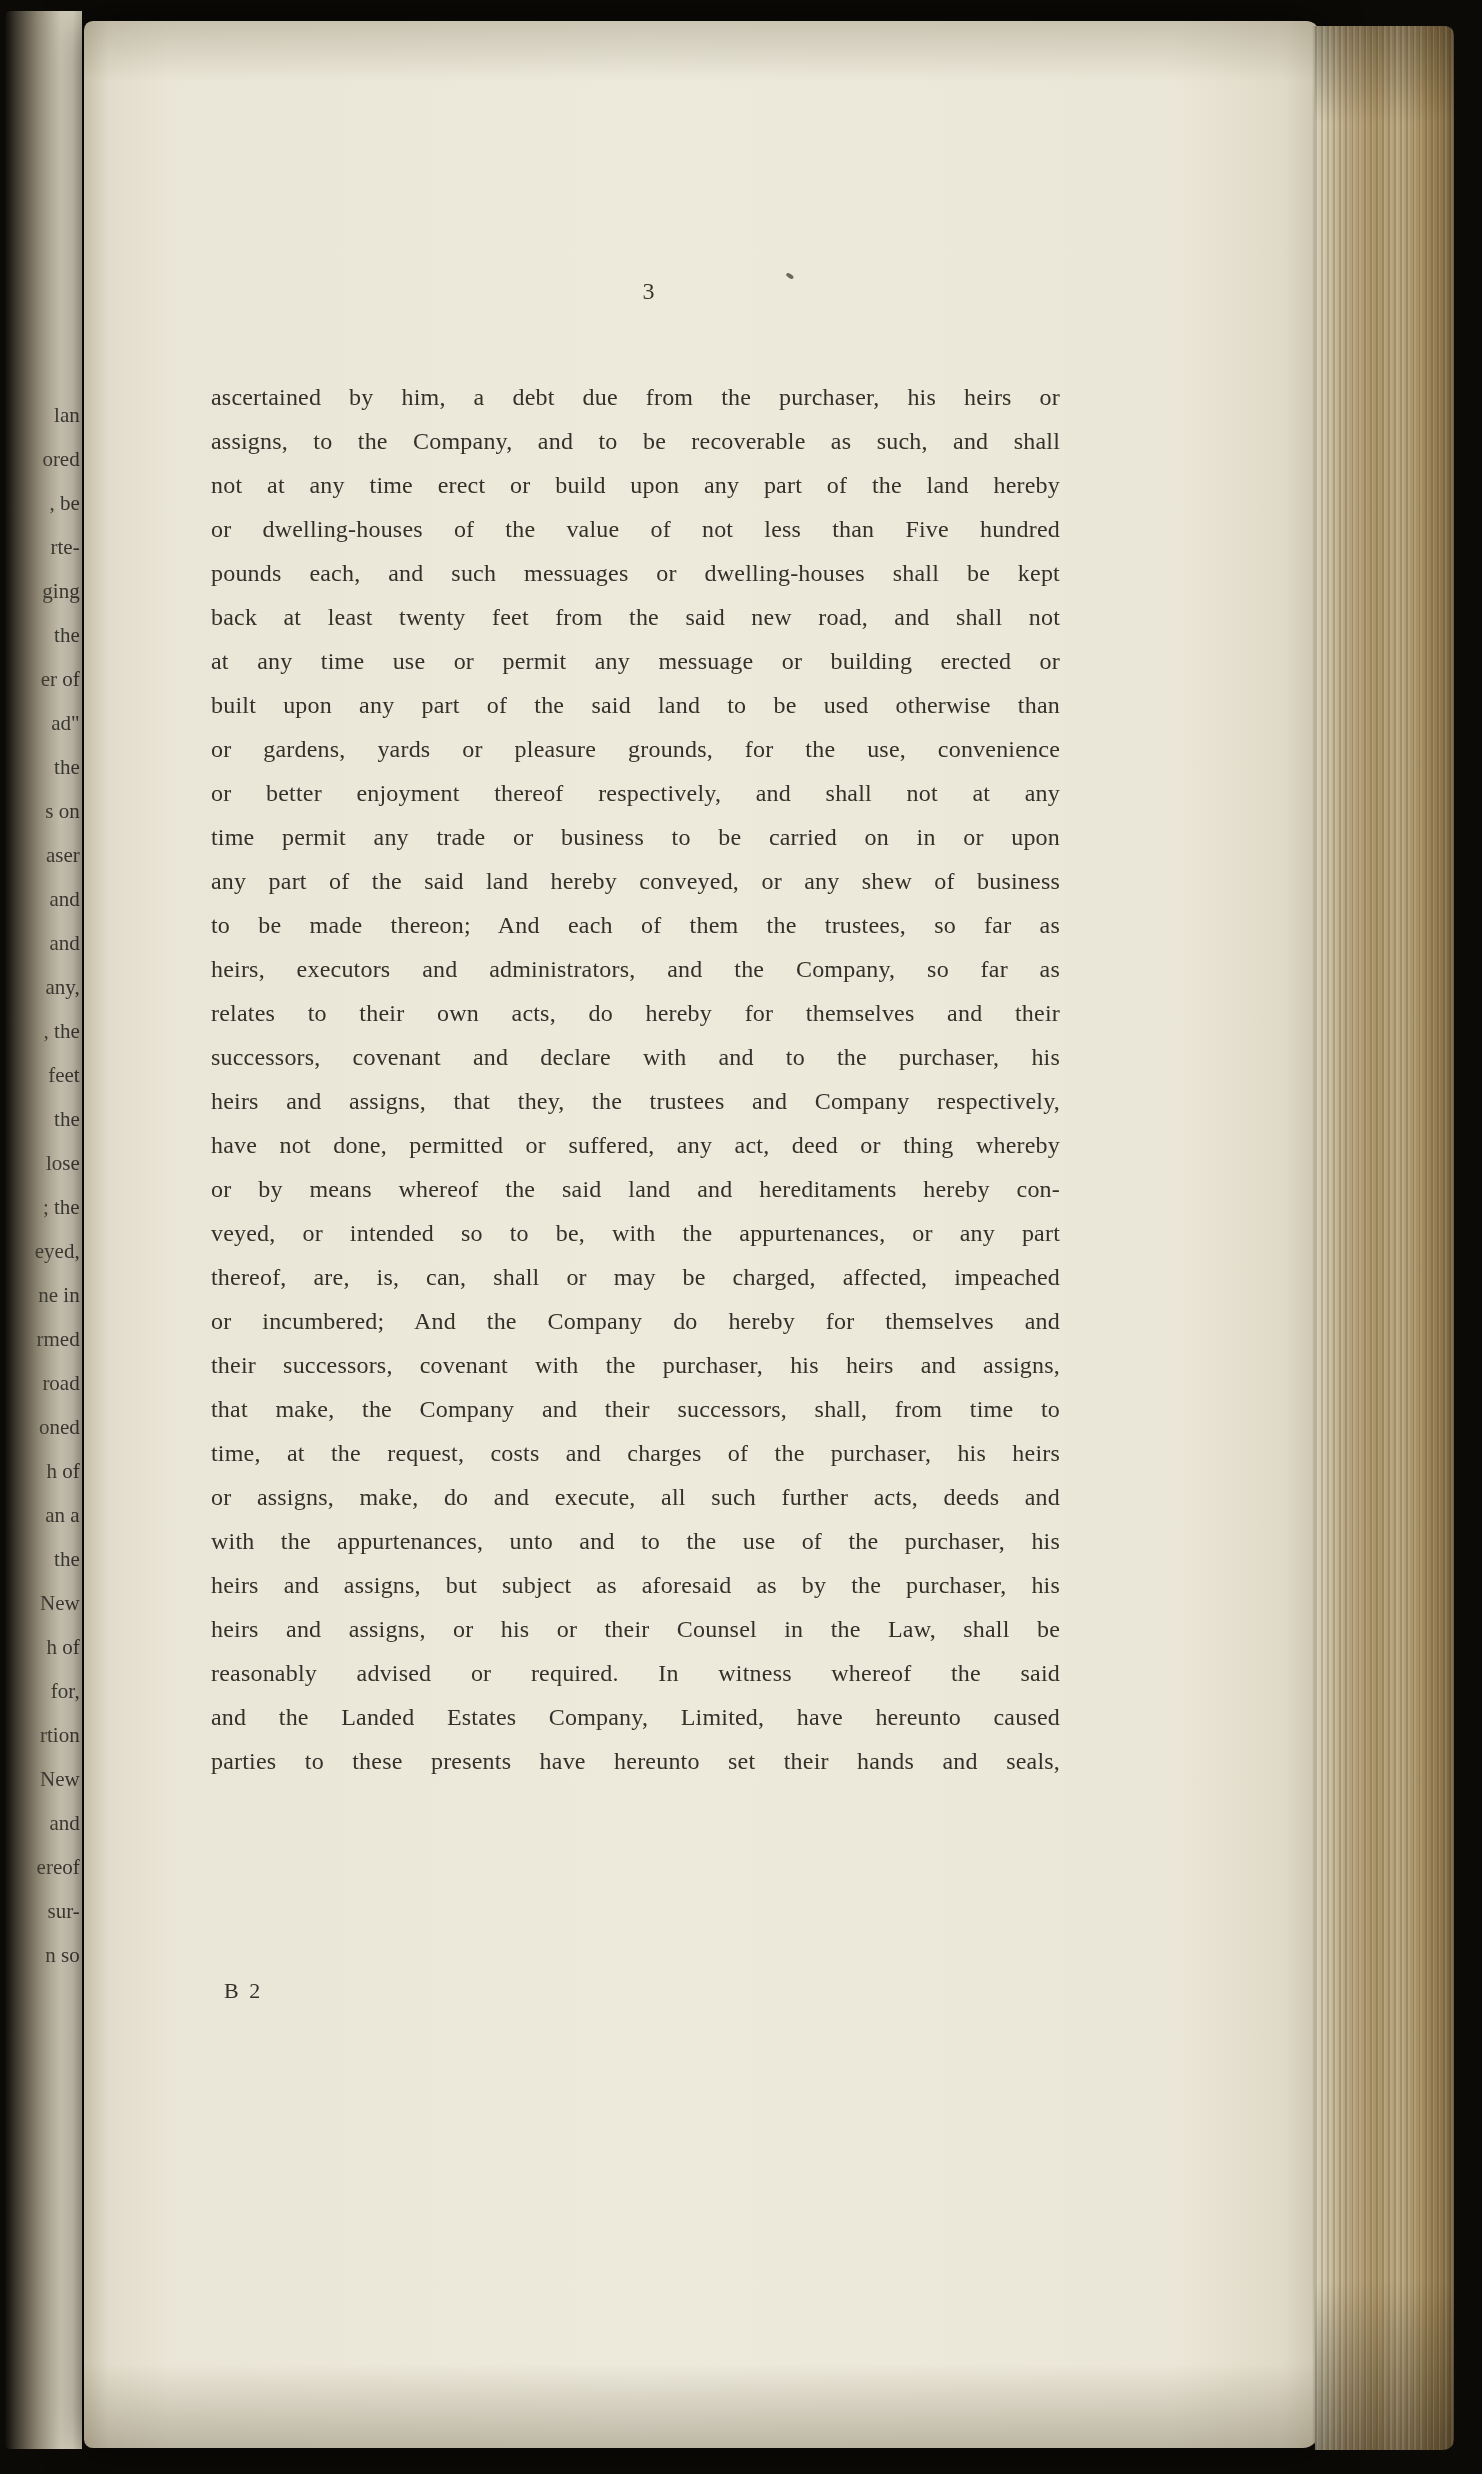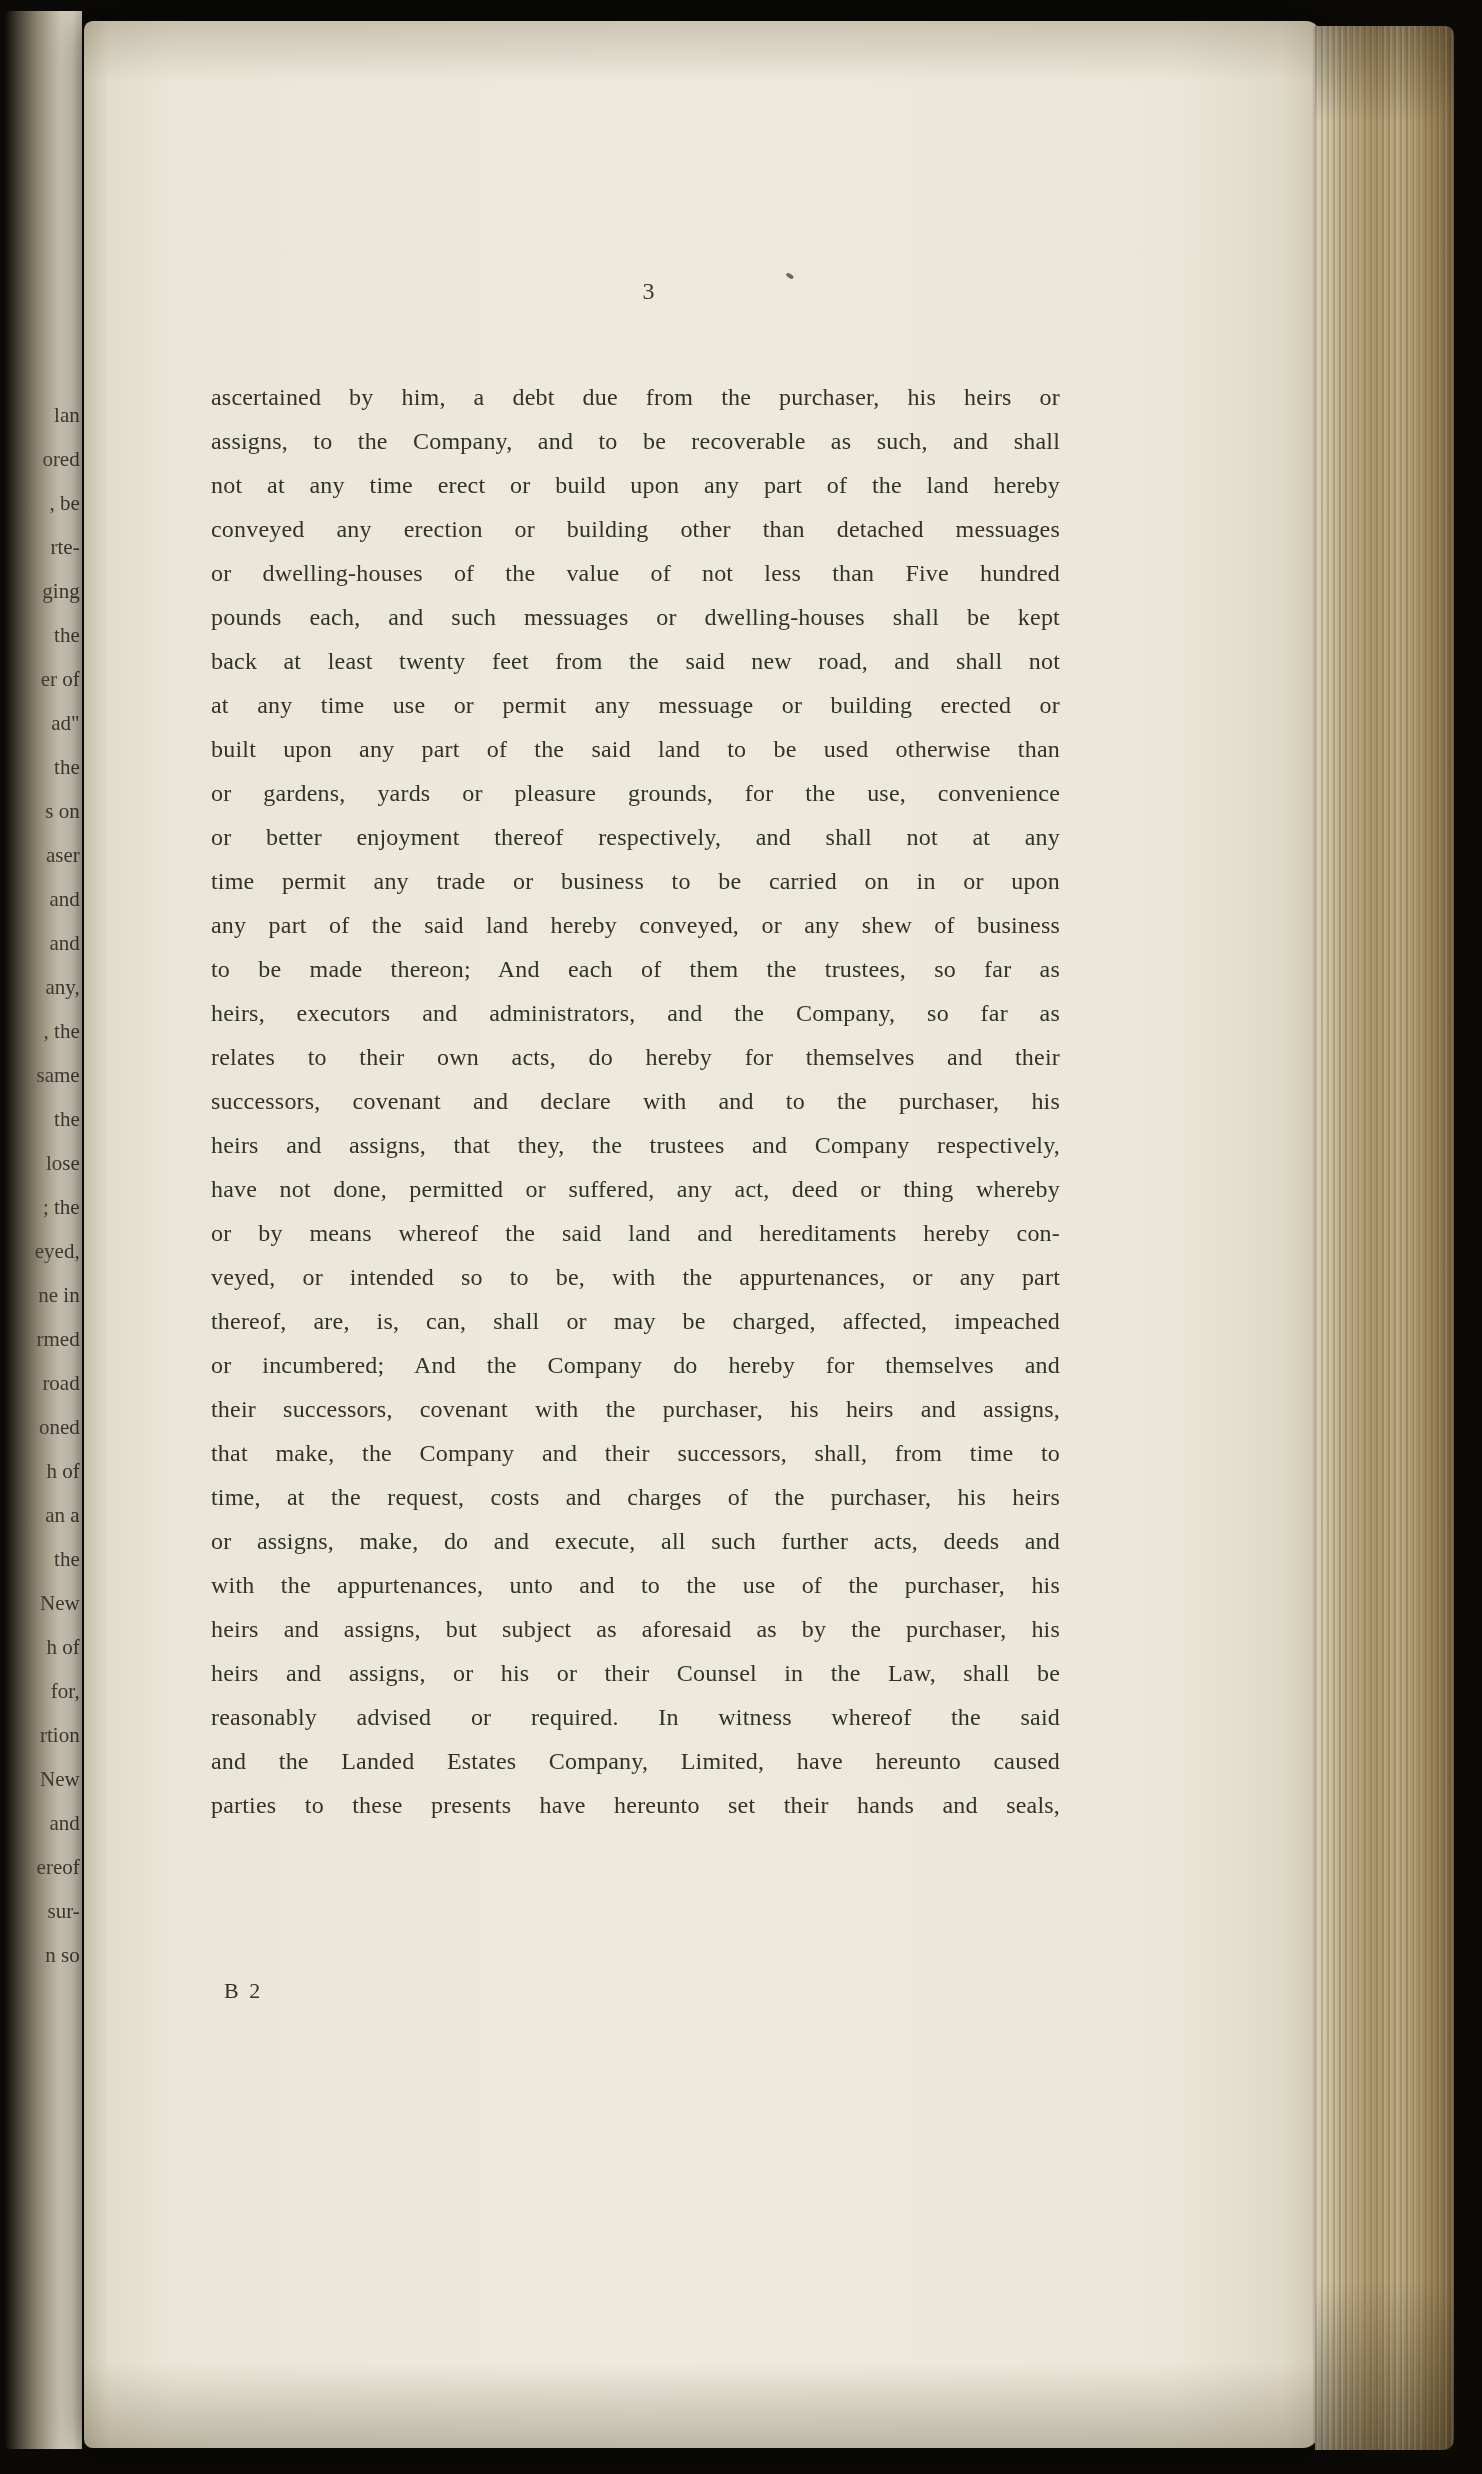--- a/index.html
+++ b/index.html
@@ -80,21 +80,21 @@
         <div class="fragment">the</div>
         <div class="fragment">er of</div>
         <div class="fragment">ad"</div>
         <div class="fragment">the</div>
         <div class="fragment">s on</div>
         <div class="fragment">aser</div>
         <div class="fragment">and</div>
         <div class="fragment">and</div>
         <div class="fragment">any,</div>
         <div class="fragment">, the</div>
-        <div class="fragment">same</div>
+        <div class="fragment">feet</div>
         <div class="fragment">the</div>
         <div class="fragment">lose</div>
         <div class="fragment">; the</div>
         <div class="fragment">eyed,</div>
         <div class="fragment">ne in</div>
         <div class="fragment">rmed</div>
         <div class="fragment">road</div>
         <div class="fragment">oned</div>
         <div class="fragment">h of</div>
         <div class="fragment">an a</div>
@@ -111,21 +111,20 @@
       </div>
   </div>
 
   <div class="main-page">
     <div class="page-number">3</div>
     <div class="speck"></div>
     <div class="text-block">
         <div class="line">ascertained by him, a debt due from the purchaser, his heirs or</div>
         <div class="line">assigns, to the Company, and to be recoverable as such, and shall</div>
         <div class="line">not at any time erect or build upon any part of the land hereby</div>
-        <div class="line">conveyed any erection or building other than detached messuages</div>
         <div class="line">or dwelling-houses of the value of not less than Five hundred</div>
         <div class="line">pounds each, and such messuages or dwelling-houses shall be kept</div>
         <div class="line">back at least twenty feet from the said new road, and shall not</div>
         <div class="line">at any time use or permit any messuage or building erected or</div>
         <div class="line">built upon any part of the said land to be used otherwise than</div>
         <div class="line">or gardens, yards or pleasure grounds, for the use, convenience</div>
         <div class="line">or better enjoyment thereof respectively, and shall not at any</div>
         <div class="line">time permit any trade or business to be carried on in or upon</div>
         <div class="line">any part of the said land hereby conveyed, or any shew of business</div>
         <div class="line">to be made thereon; And each of them the trustees, so far as</div>

